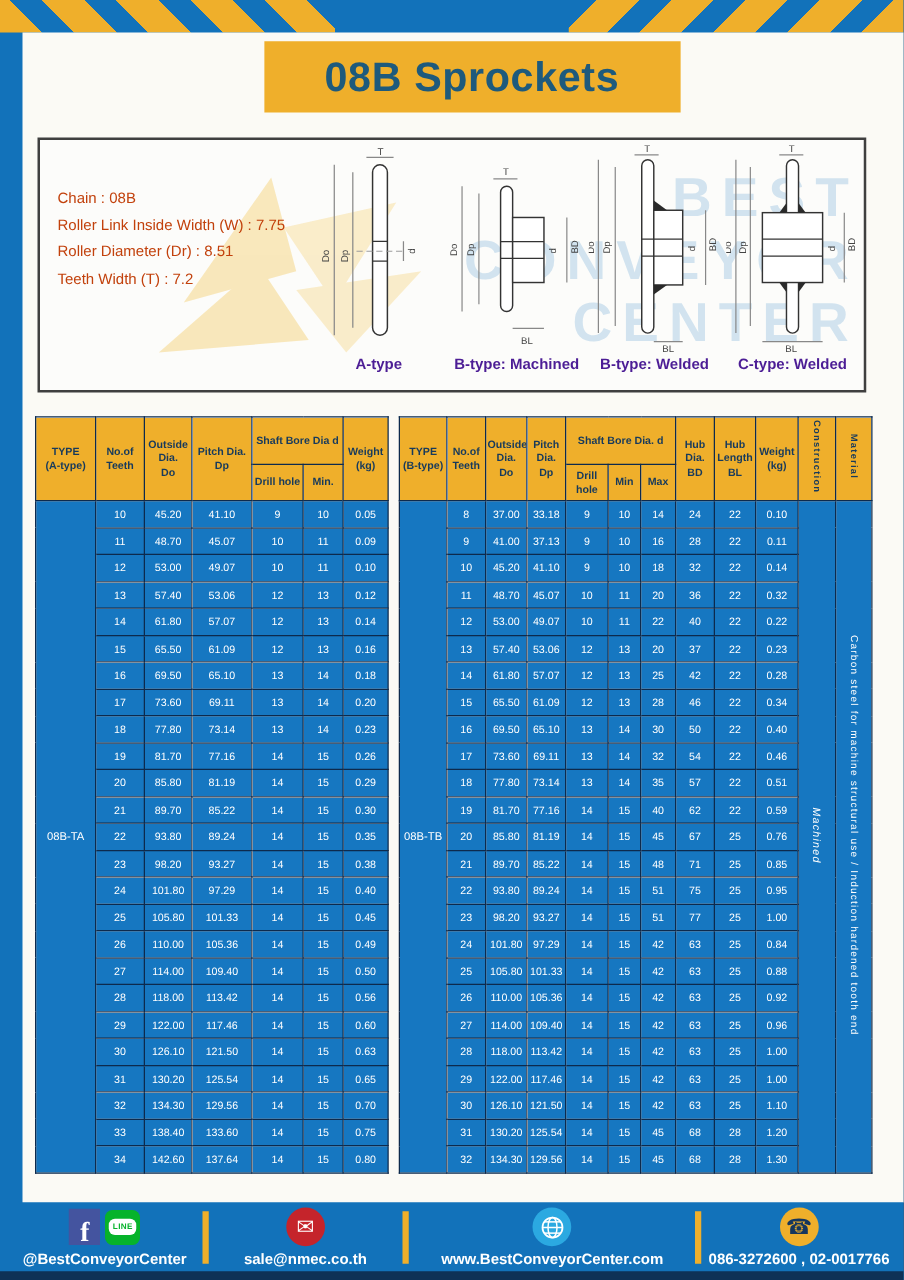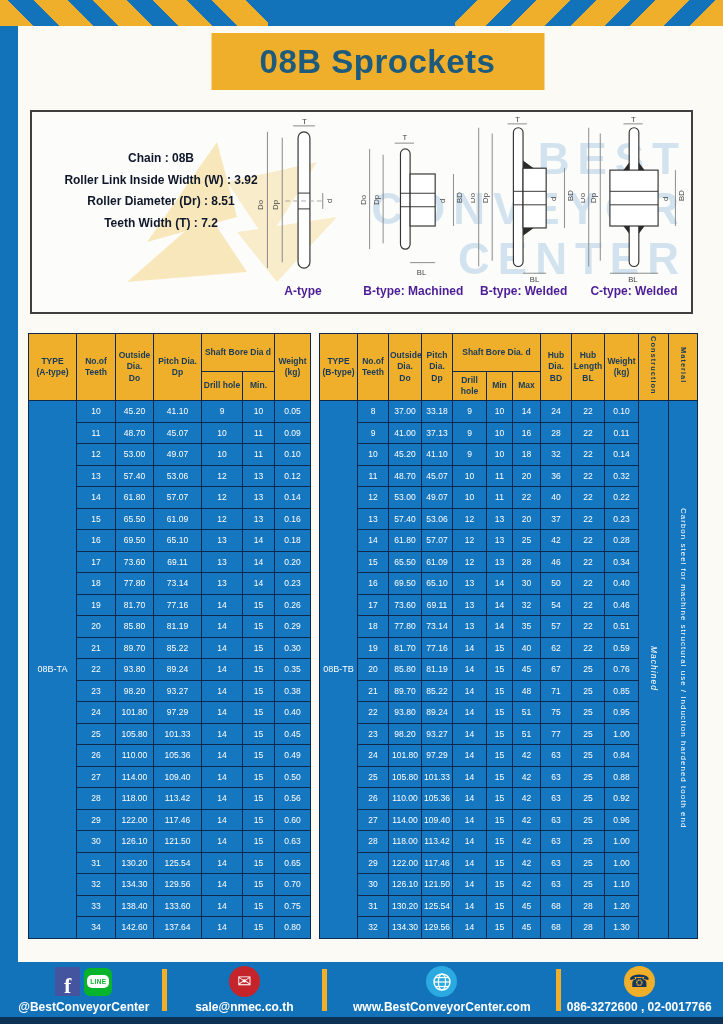--- a/index.html
+++ b/index.html
@@ -16,21 +16,21 @@
         width:333px;height:57px;background:#efaf2b;display:flex;align-items:center;justify-content:center;}
   .title-banner span{font-size:33px;font-weight:bold;color:#1e5a7c;letter-spacing:.5px;}
   
   .diagram-box{position:absolute;left:12px;top:84px;width:659px;height:200px;background:#fcfcfa;
         border:2px solid #3f3f3f;overflow:hidden;}
   .watermark{position:absolute;inset:0;pointer-events:none;}
   .wm-text{position:absolute;left:185px;top:22px;width:470px;opacity:.38;color:#8fbcde;
         font-weight:bold;font-size:44px;line-height:50px;letter-spacing:8px;text-align:right;}
   .wm-shape{position:absolute;left:55px;top:10px;opacity:.55;}
   .spec-list{position:absolute;left:14px;top:36px;width:230px;}
-  .spec-line{font-size:12px;font-weight:bold;color:#0f172a;line-height:21.5px;white-space:nowrap;text-align:center;}
+  .spec-line{font-size:12px;font-weight:normal;color:#c2410c;line-height:21.5px;white-space:nowrap;}
   .drawings{position:absolute;left:218px;top:4px;right:4px;bottom:3px;display:flex;justify-content:space-between;}
   .drawing{width:106px;display:flex;flex-direction:column;align-items:center;}
   .drawing svg{width:100%;height:168px;}
   .drawing-label{height:20px;font-size:12px;font-weight:600;color:#4c1d95;white-space:nowrap;}
   svg text{font-family:"Liberation Sans",sans-serif;font-size:8px;fill:#444;}
   
   .tables{position:absolute;left:10px;top:307px;display:flex;gap:8px;align-items:flex-start;}
   table{border-collapse:collapse;table-layout:fixed;}
   th,td{border:1.6px solid #0d2a4d;overflow:hidden;}
   thead th{background:#efaf2b;color:#173a5c;font-size:8.5px;font-weight:bold;
@@ -89,21 +89,21 @@
         </svg>
         <div class="wm-text">
             <div>BEST</div>
             <div>CONVEYOR</div>
             <div>CENTER</div>
           </div>
       </div>
 
       <div class="spec-list">
           <div class="spec-line">Chain  : 08B</div>
-          <div class="spec-line">Roller Link Inside Width (W)  :  3.92</div>
+          <div class="spec-line">Roller Link Inside Width (W)  :  7.75</div>
           <div class="spec-line">Roller Diameter (Dr)  : 8.51</div>
           <div class="spec-line">Teeth Width (T)  :  7.2</div>
         </div>
 
       <div class="drawings">
 
         <div class="drawing">
           <svg viewBox="0 0 100 170">
             <line x1="40" y1="10" x2="62" y2="10" stroke="#888" stroke-width="1"></line>
             <text x="49" y="8">T</text>

